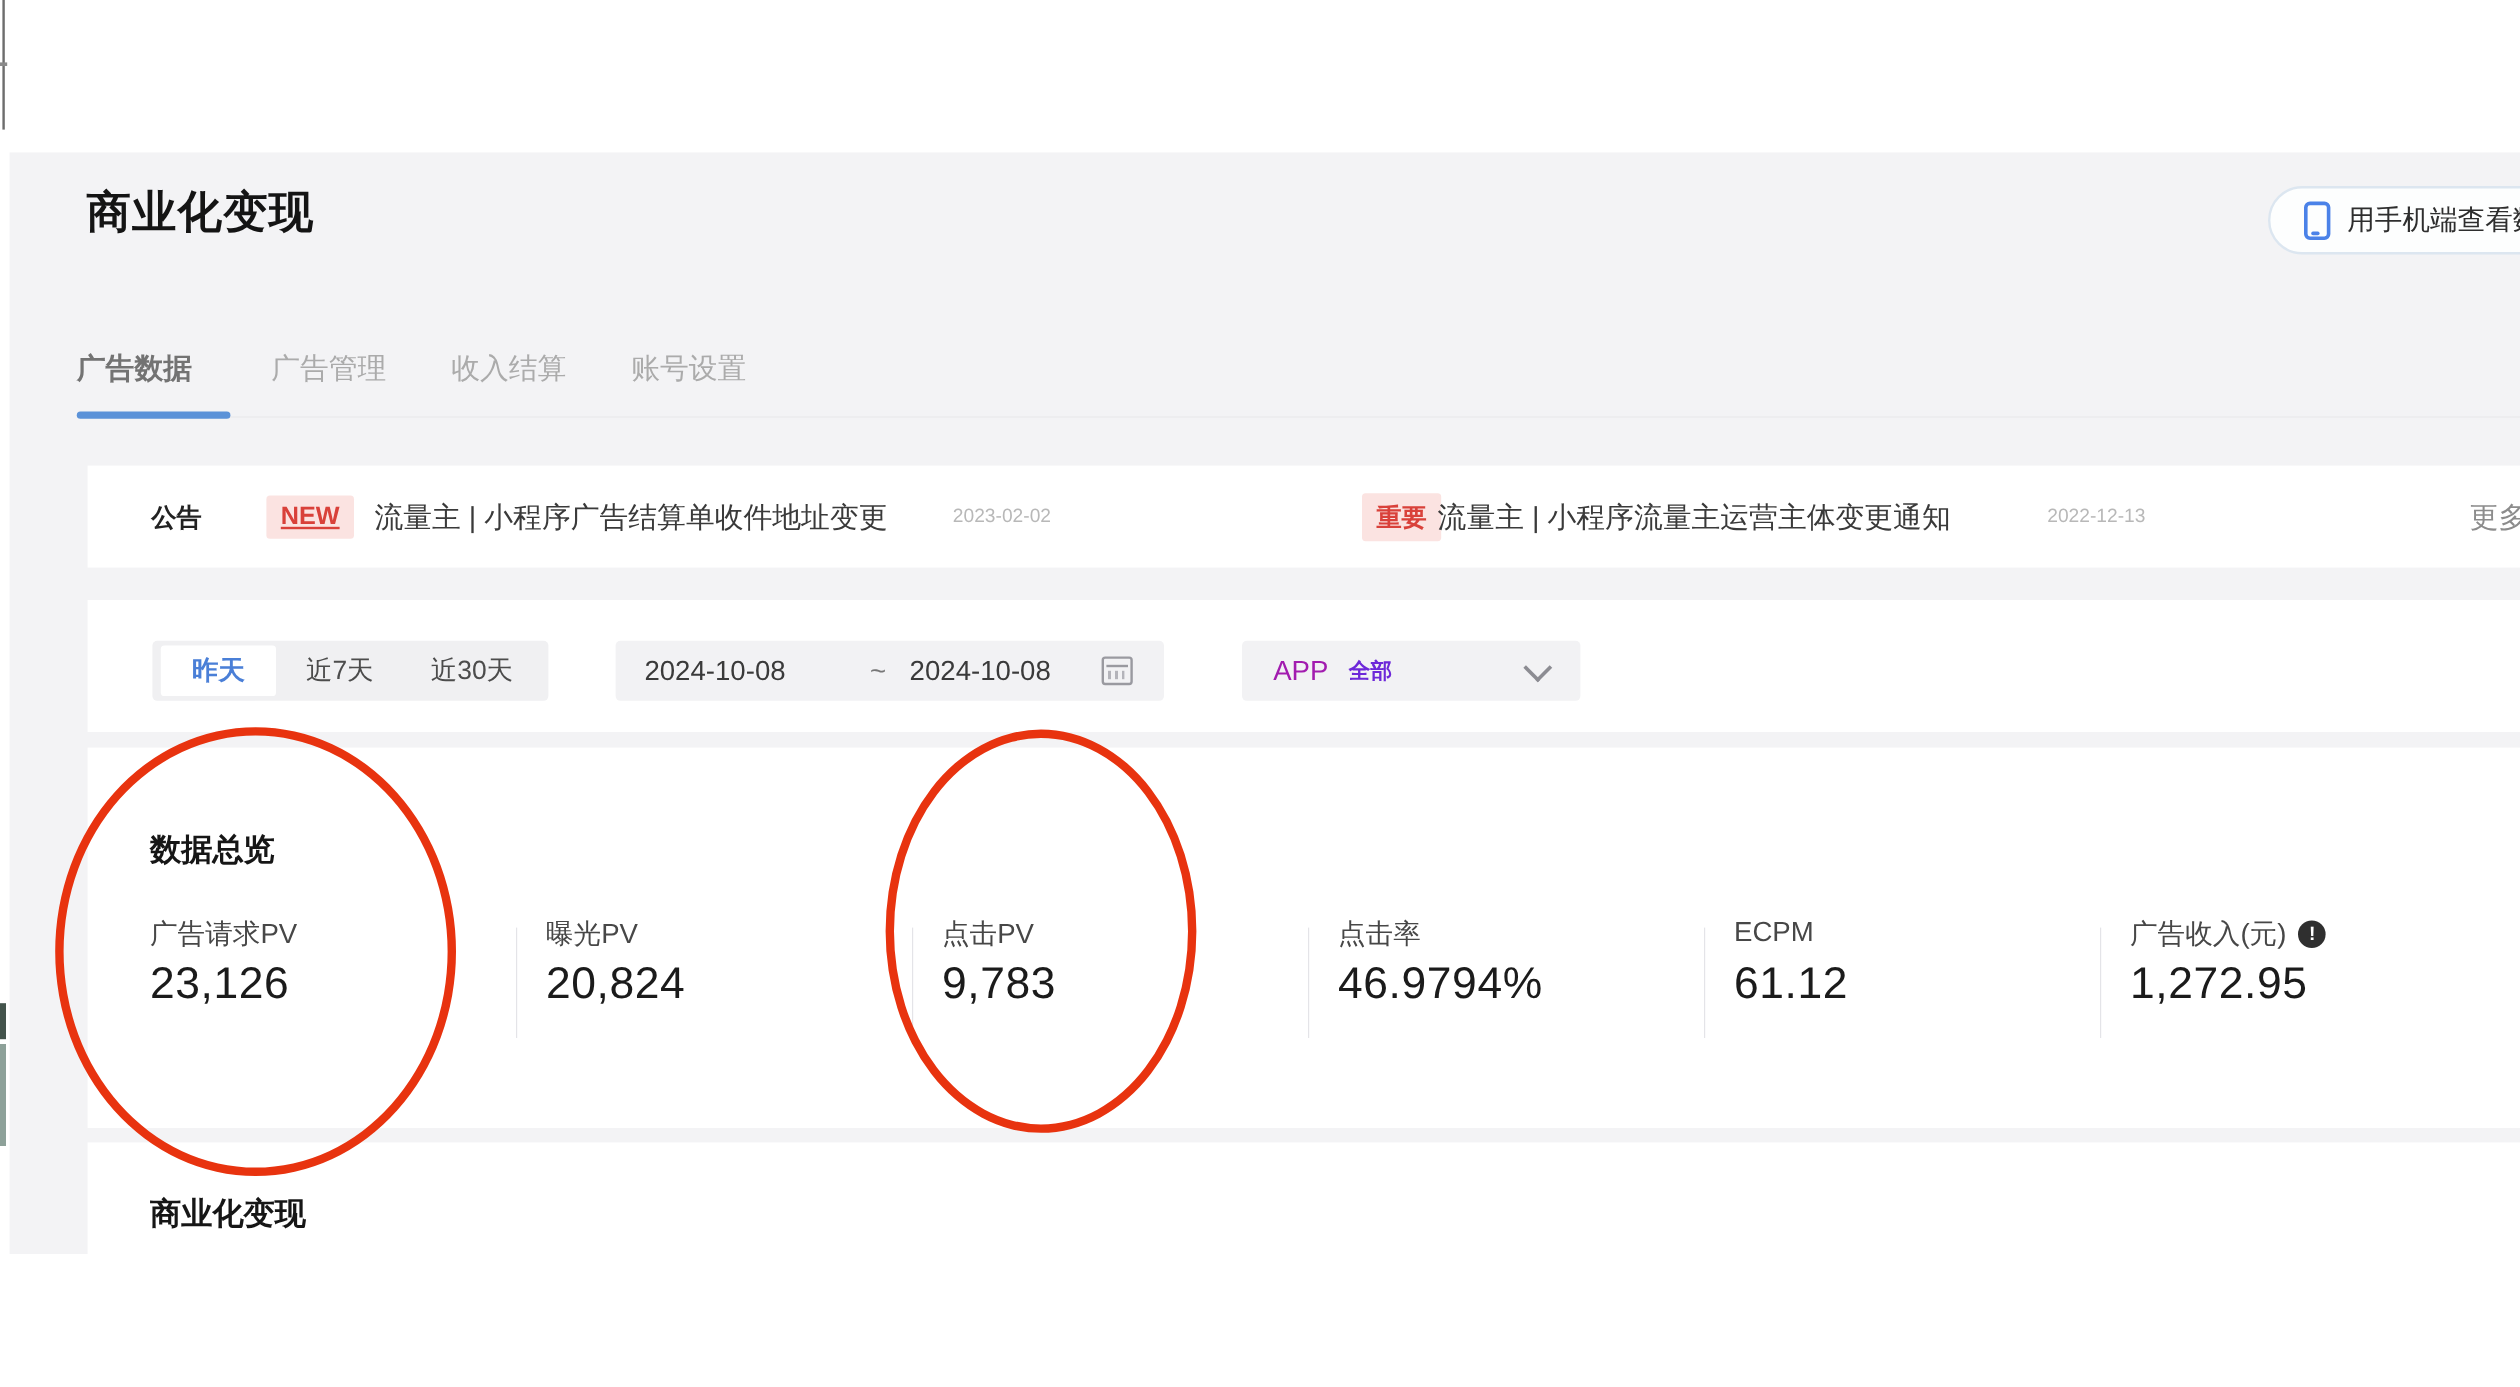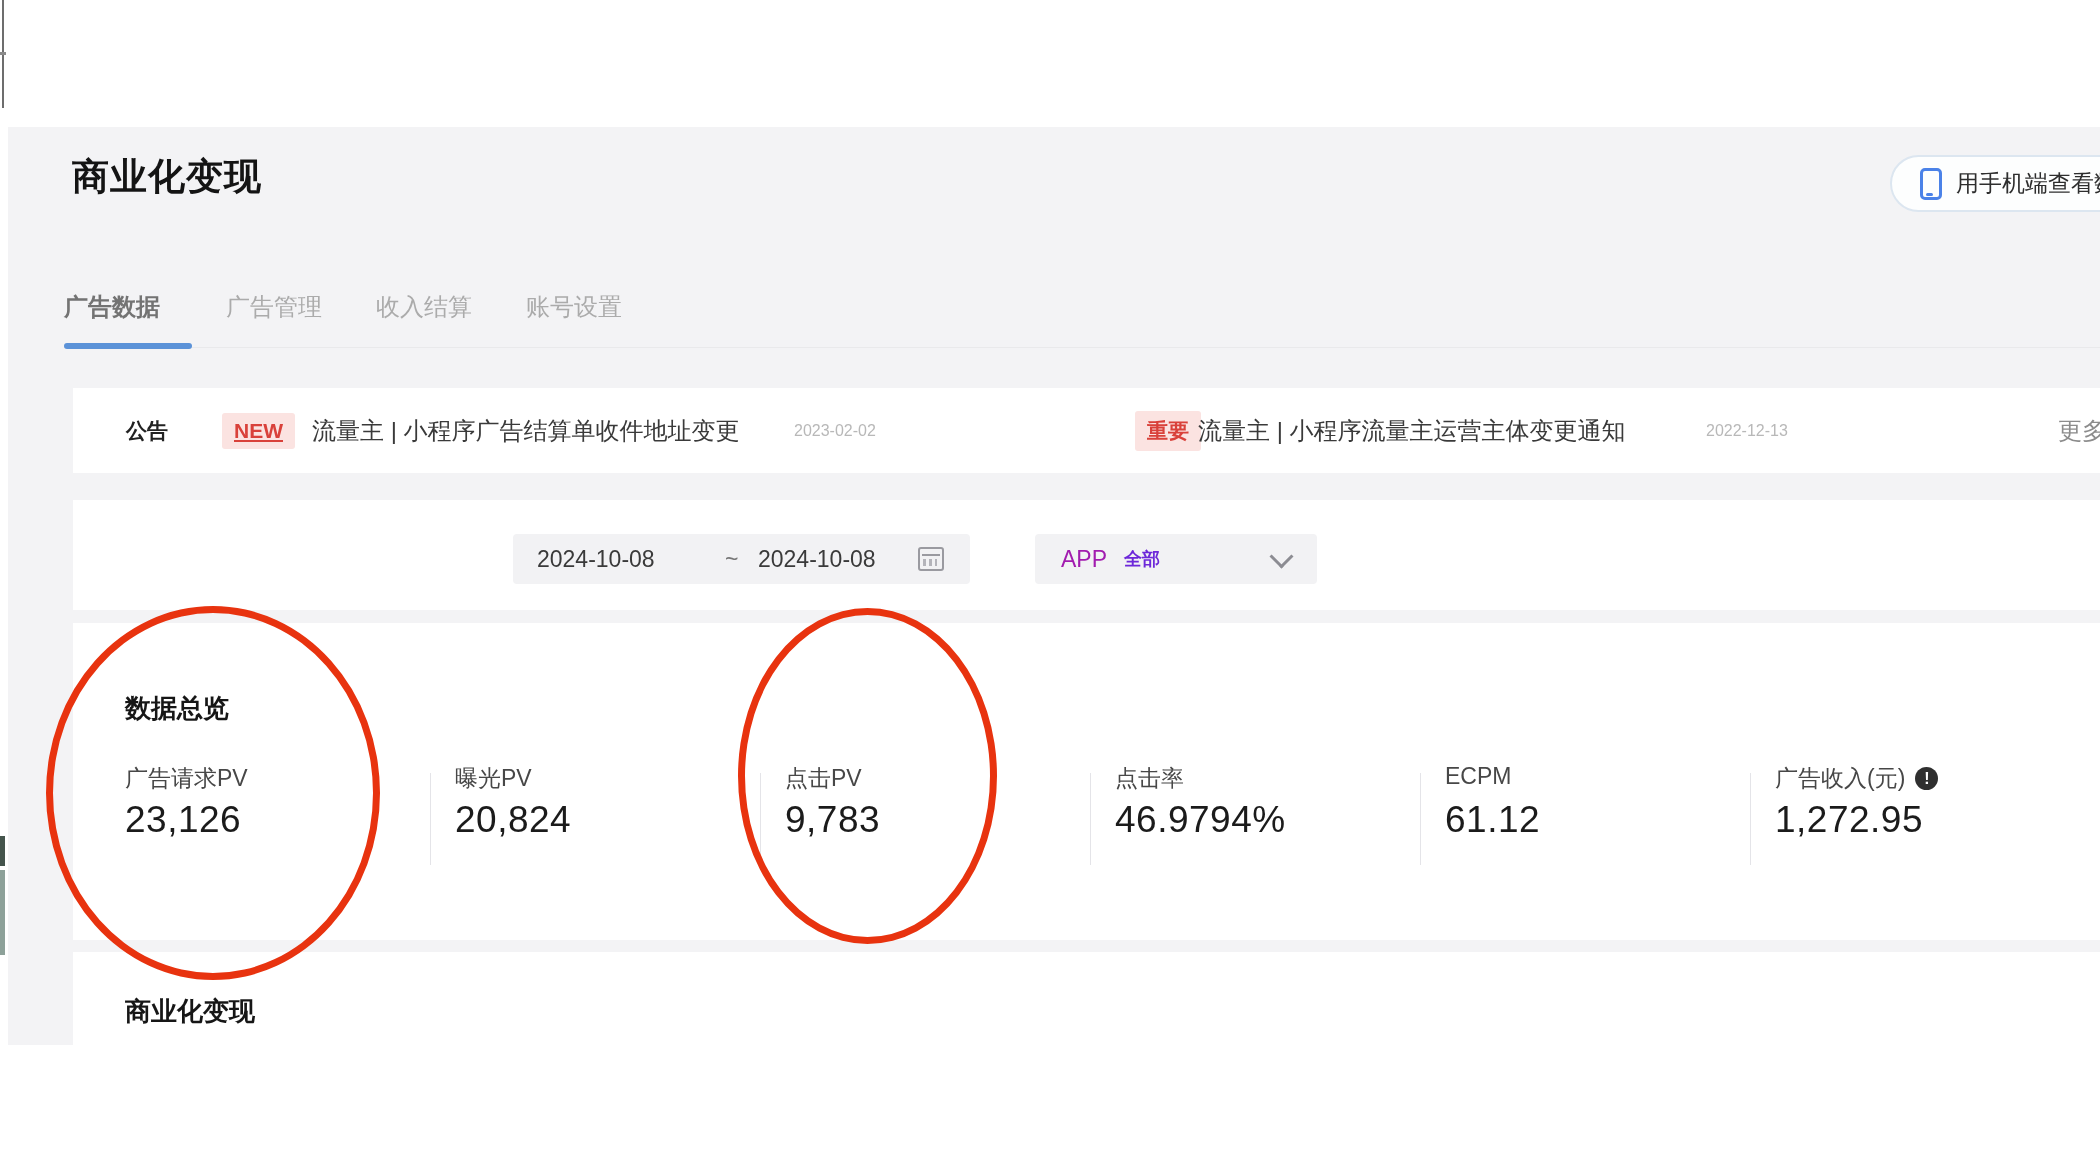--- a/index.html
+++ b/index.html
@@ -138,20 +138,25 @@
 
   <span class="abs vcenter badge" style="left:1062px;">重要</span>
   <span class="abs vcenter ann-text" style="left:1125px;">流量主 | 小程序流量主运营主体变更通知</span>
   <span class="abs vcenter ann-date" style="left:1633px;">2022-12-13</span>
 
   <span class="abs vcenter ann-more" style="left:1985px;">更多</span>
 </div>
 
 <div class="abs card" id="filter-card">
 
+  <div class="abs" id="seg">
+    <div class="abs" id="seg-active">昨天</div>
+    <span class="abs vcenter seg-item" style="left:128px;">近7天</span>
+    <span class="abs vcenter seg-item" style="left:232px;">近30天</span>
+  </div>
 
   <div class="abs" id="date-box">
     <span class="abs vcenter date-text" style="left:24px;">2024-10-08</span>
     <span class="abs vcenter date-sep" style="left:212px;">~</span>
     <span class="abs vcenter date-text" style="left:245px;">2024-10-08</span>
     <span class="cal-icon vcenter"></span>
   </div>
 
   <div class="abs" id="app-box">
     <span class="abs vcenter app-label" style="left:26px;">APP</span>

